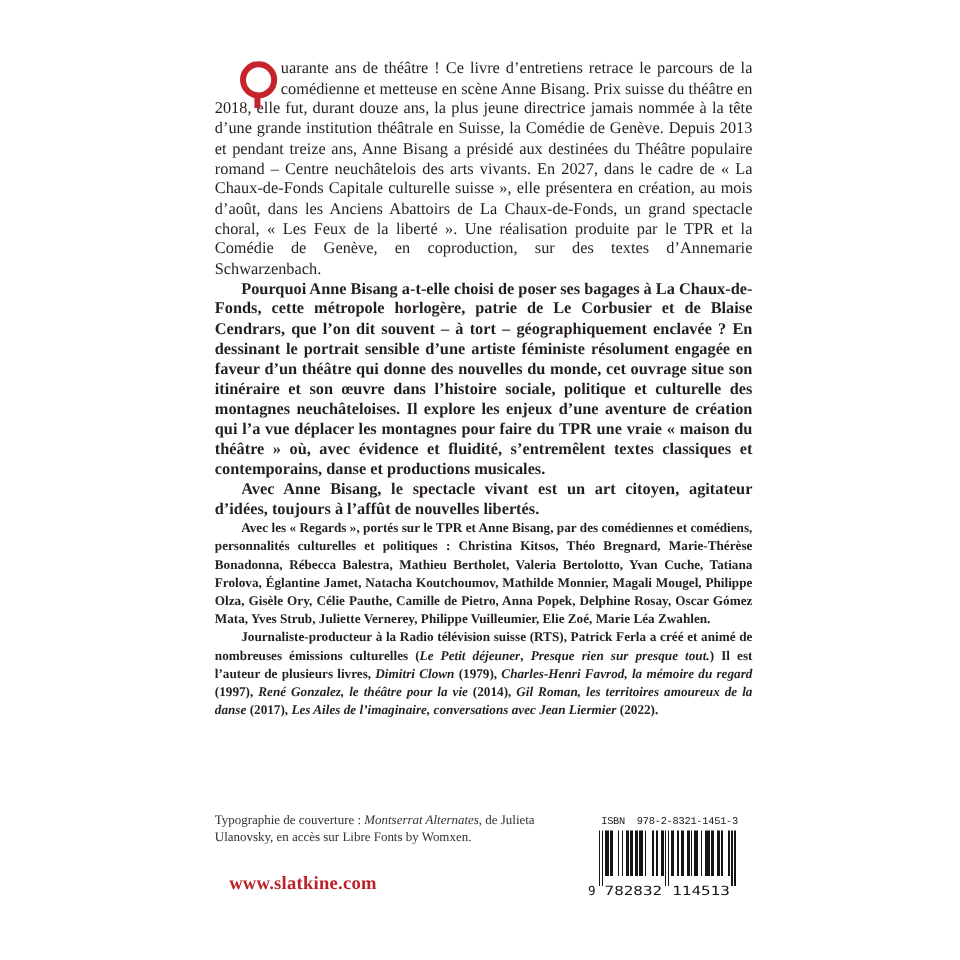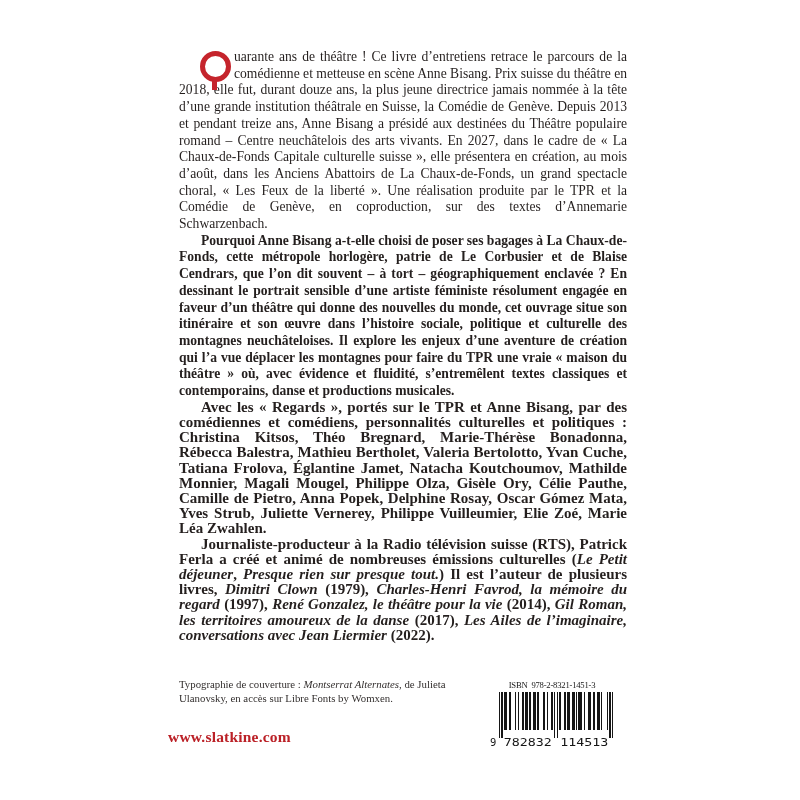--- a/index.html
+++ b/index.html
@@ -3,21 +3,21 @@
 <meta charset="utf-8">
 <style>
   html,body{margin:0;padding:0;background:#ffffff;}
   .page{
     position:relative;width:800px;height:800px;background:#ffffff;overflow:hidden;
     font-family:"Liberation Serif", serif;color:#241f1e;
   }
   .blurb{position:absolute;left:179px;top:49px;width:448px;}
   .blurb p{margin:0;text-align:justify;}
   .p-main{font-size:13.6px;line-height:16.7px;}
-  .p-small{font-size:15px;line-height:15.2px;}
+  .p-small{font-size:11px;line-height:15.2px;}
   .indent{text-indent:22px;font-weight:bold;}
   .gap-lg{margin-top:16px;}
   .gap-md{margin-top:14px;}
   em{font-style:italic;}
 
   
   .dropcap{
     float:left;width:55px;height:32px;position:relative;margin-top:1px;
   }
   .dropcap .ring{
@@ -28,45 +28,46 @@
     position:absolute;left:33px;top:30px;width:5px;height:10px;background:#c5242c;
   }
 
   .colophon{
     position:absolute;left:179px;top:678px;width:312px;
     font-size:10.8px;line-height:13.5px;color:#332f2e;
   }
   .colophon p{margin:0;text-align:left;}
 
   .website{
-    position:absolute;left:168px;top:728px;
+    position:absolute;left:191px;top:728px;
     font-size:15.5px;font-weight:600;letter-spacing:.2px;color:#bb2127;
     text-decoration:none;
   }
 
   .isbn-block{position:absolute;left:489px;top:680px;width:126px;}
   .isbn-label{
-    font-family:Liberation Serif, serif;font-size:8.6px;letter-spacing:-0.2px;
-    color:#161616;text-align:center;white-space:pre;margin-bottom:2px;
+    font-family:Liberation Mono, monospace;font-size:8.6px;letter-spacing:-0.2px;
+    color:#161616;text-align:right;white-space:pre;margin-bottom:2px;
   }
   .isbn-block svg{display:block;shape-rendering:crispEdges;}
 </style>
 </head>
 <body>
 
 <div class="page">
 
   <div class="blurb">
     <p class="p-main">
       <span class="dropcap">
         <span class="ring"></span>
         <span class="tail"></span>
       </span><span><span>uarante ans de théâtre ! Ce livre d’entretiens retrace le parcours de la comédienne et metteuse en scène Anne Bisang. Prix suisse du théâtre en 2018, elle fut, durant douze ans, la plus jeune directrice jamais nommée à la tête d’une grande institution théâtrale en Suisse, la Comédie de Genève. Depuis 2013 et pendant treize ans, Anne Bisang a présidé aux destinées du Théâtre populaire romand – Centre neuchâtelois des arts vivants. En 2027, dans le cadre de « La Chaux-de-Fonds Capitale culturelle suisse », elle présentera en création, au mois d’août, dans les Anciens Abattoirs de La Chaux-de-Fonds, un grand spectacle choral, « Les Feux de la liberté ». Une réalisation produite par le TPR et la Comédie de Genève, en coproduction, sur des textes d’Annemarie Schwarzenbach.</span></span>
     </p>
     <p class="p-main indent"><span>Pourquoi Anne Bisang a-t-elle choisi de poser ses bagages à La Chaux-de-Fonds, cette métropole horlogère, patrie de Le Corbusier et de Blaise Cendrars, que l’on dit souvent – à tort – géographiquement enclavée ? En dessinant le portrait sensible d’une artiste féministe résolument engagée en faveur d’un théâtre qui donne des nouvelles du monde, cet ouvrage situe son itinéraire et son œuvre dans l’histoire sociale, politique et culturelle des montagnes neuchâteloises. Il explore les enjeux d’une aventure de création qui l’a vue déplacer les montagnes pour faire du TPR une vraie « maison du théâtre » où, avec évidence et fluidité, s’entremêlent textes classiques et contemporains, danse et productions musicales.</span></p>
+    <p class="p-main indent"><span>Avec Anne Bisang, le spectacle vivant est un art citoyen, agitateur d’idées, toujours à l’affût de nouvelles libertés.</span></p>
     <p class="p-small indent gap-lg"><span>Avec les « Regards », portés sur le TPR et Anne Bisang, par des comédiennes et comédiens, personnalités culturelles et politiques : Christina Kitsos, Théo Bregnard, Marie-Thérèse Bonadonna, Rébecca Balestra, Mathieu Bertholet, Valeria Bertolotto, Yvan Cuche, Tatiana Frolova, Églantine Jamet, Natacha Koutchoumov, Mathilde Monnier, Magali Mougel, Philippe Olza, Gisèle Ory, Célie Pauthe, Camille de Pietro, Anna Popek, Delphine Rosay, Oscar Gómez Mata, Yves Strub, Juliette Vernerey, Philippe Vuilleumier, Elie Zoé, Marie Léa Zwahlen.</span></p>
     <p class="p-small indent gap-md"><span>Journaliste-producteur à la Radio télévision suisse (RTS), Patrick Ferla a créé et animé de nombreuses émissions culturelles (</span><em>Le Petit déjeuner</em><span>, </span><em>Presque rien sur presque tout.</em><span>) Il est l’auteur de plusieurs livres, </span><em>Dimitri Clown</em><span> (1979), </span><em>Charles-Henri Favrod, la mémoire du regard</em><span> (1997), </span><em>René Gonzalez, le théâtre pour la vie</em><span> (2014), </span><em>Gil Roman, les territoires amoureux de la danse</em><span> (2017), </span><em>Les Ailes de l’imaginaire, conversations avec Jean Liermier</em><span> (2022).</span></p>
   </div>
 
   <div class="colophon">
     <p><span>Typographie de couverture : </span><em>Montserrat Alternates</em><span>, de Julieta Ulanovsky, en accès sur Libre Fonts by Womxen.</span></p>
   </div>
 
   <a class="website" href="#">www.slatkine.com</a>
 

